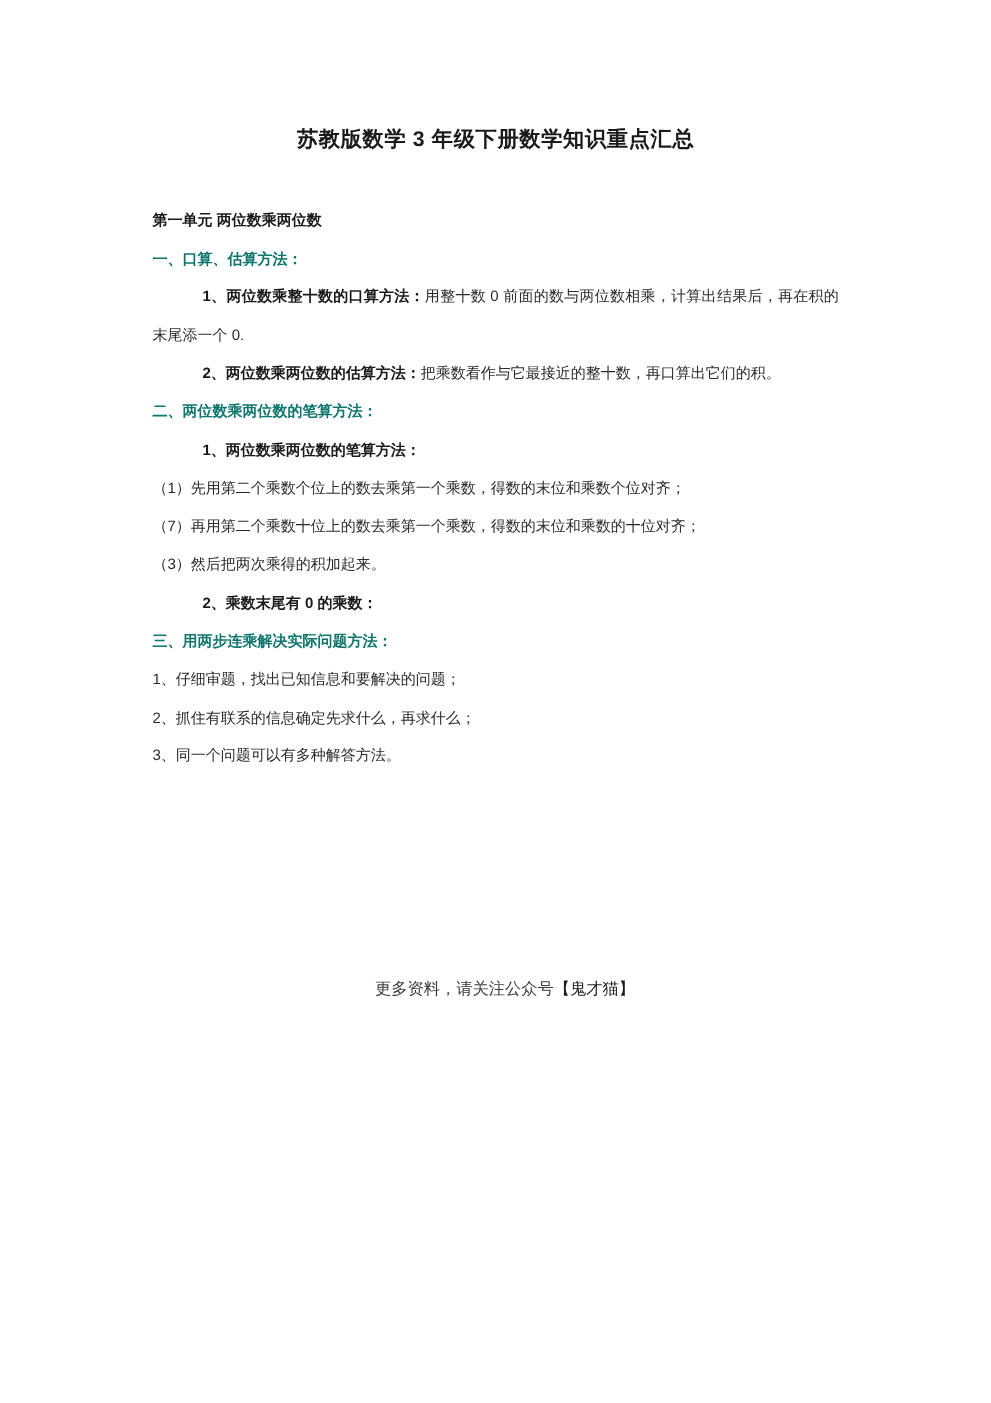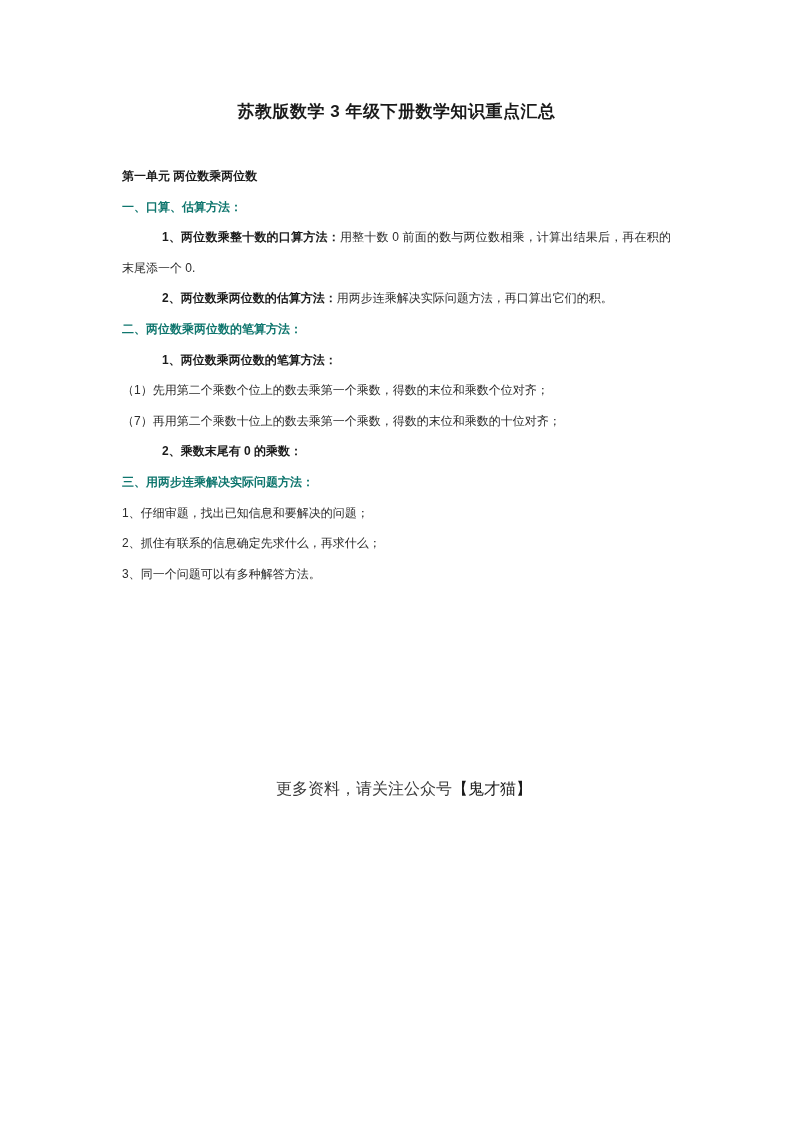--- a/index.html
+++ b/index.html
@@ -60,47 +60,48 @@
   .para .normal {
     font-weight: normal;
     color: #2b2b2b;
   }
   .footer {
     position: absolute;
     left: 15px;
     right: 0;
     bottom: 74px;
     text-align: center;
-    font-size: 16px;
+    font-size: 13px;
     color: #3a3a3a;
   }
   .footer .tag {
     color: #1a1a1a;
   }
 </style>
 </head>
 <body>
 
 <div class="page">
 
   <h1 class="doc-title">苏教版数学 3 年级下册数学知识重点汇总</h1>
 
   <p class="para bold first-gap">第一单元 两位数乘两位数</p>
 
   <div class="block">
     <p class="para heading-red">一、口算、估算方法：</p>
     <p class="para"><span class="lead">1、两位数乘整十数的口算方法：</span><span class="normal">用整十数 0 前面的数与两位数相乘，计算出结果后，再在积的末尾添一个 0.</span></p>
-    <p class="para"><span class="lead">2、两位数乘两位数的估算方法：</span><span class="normal">用两步连乘解决实际问题方法，再口算出它们的积。</span></p>
+    <p class="para"><span class="lead">2、两位数乘两位数的估算方法：</span><span class="normal">把乘数看作与它最接近的整十数，再口算出它们的积。</span></p>
   </div>
 
   <div class="block">
     <p class="para heading-red">二、两位数乘两位数的笔算方法：</p>
     <p class="para"><span class="lead">1、两位数乘两位数的笔算方法：</span><span class="normal"></span></p>
     <p class="para"><span class="normal">（1）先用第二个乘数个位上的数去乘第一个乘数，得数的末位和乘数个位对齐；</span></p>
     <p class="para"><span class="normal">（7）再用第二个乘数十位上的数去乘第一个乘数，得数的末位和乘数的十位对齐；</span></p>
+    <p class="para"><span class="normal">（3）然后把两次乘得的积加起来。</span></p>
     <p class="para"><span class="lead">2、乘数末尾有 0 的乘数：</span></p>
   </div>
 
   <div class="block">
     <p class="para heading-red">三、用两步连乘解决实际问题方法：</p>
     <p class="para"><span class="normal">1、仔细审题，找出已知信息和要解决的问题；</span></p>
     <p class="para"><span class="normal">2、抓住有联系的信息确定先求什么，再求什么；</span></p>
     <p class="para"><span class="normal">3、同一个问题可以有多种解答方法。</span></p>
   </div>
 

